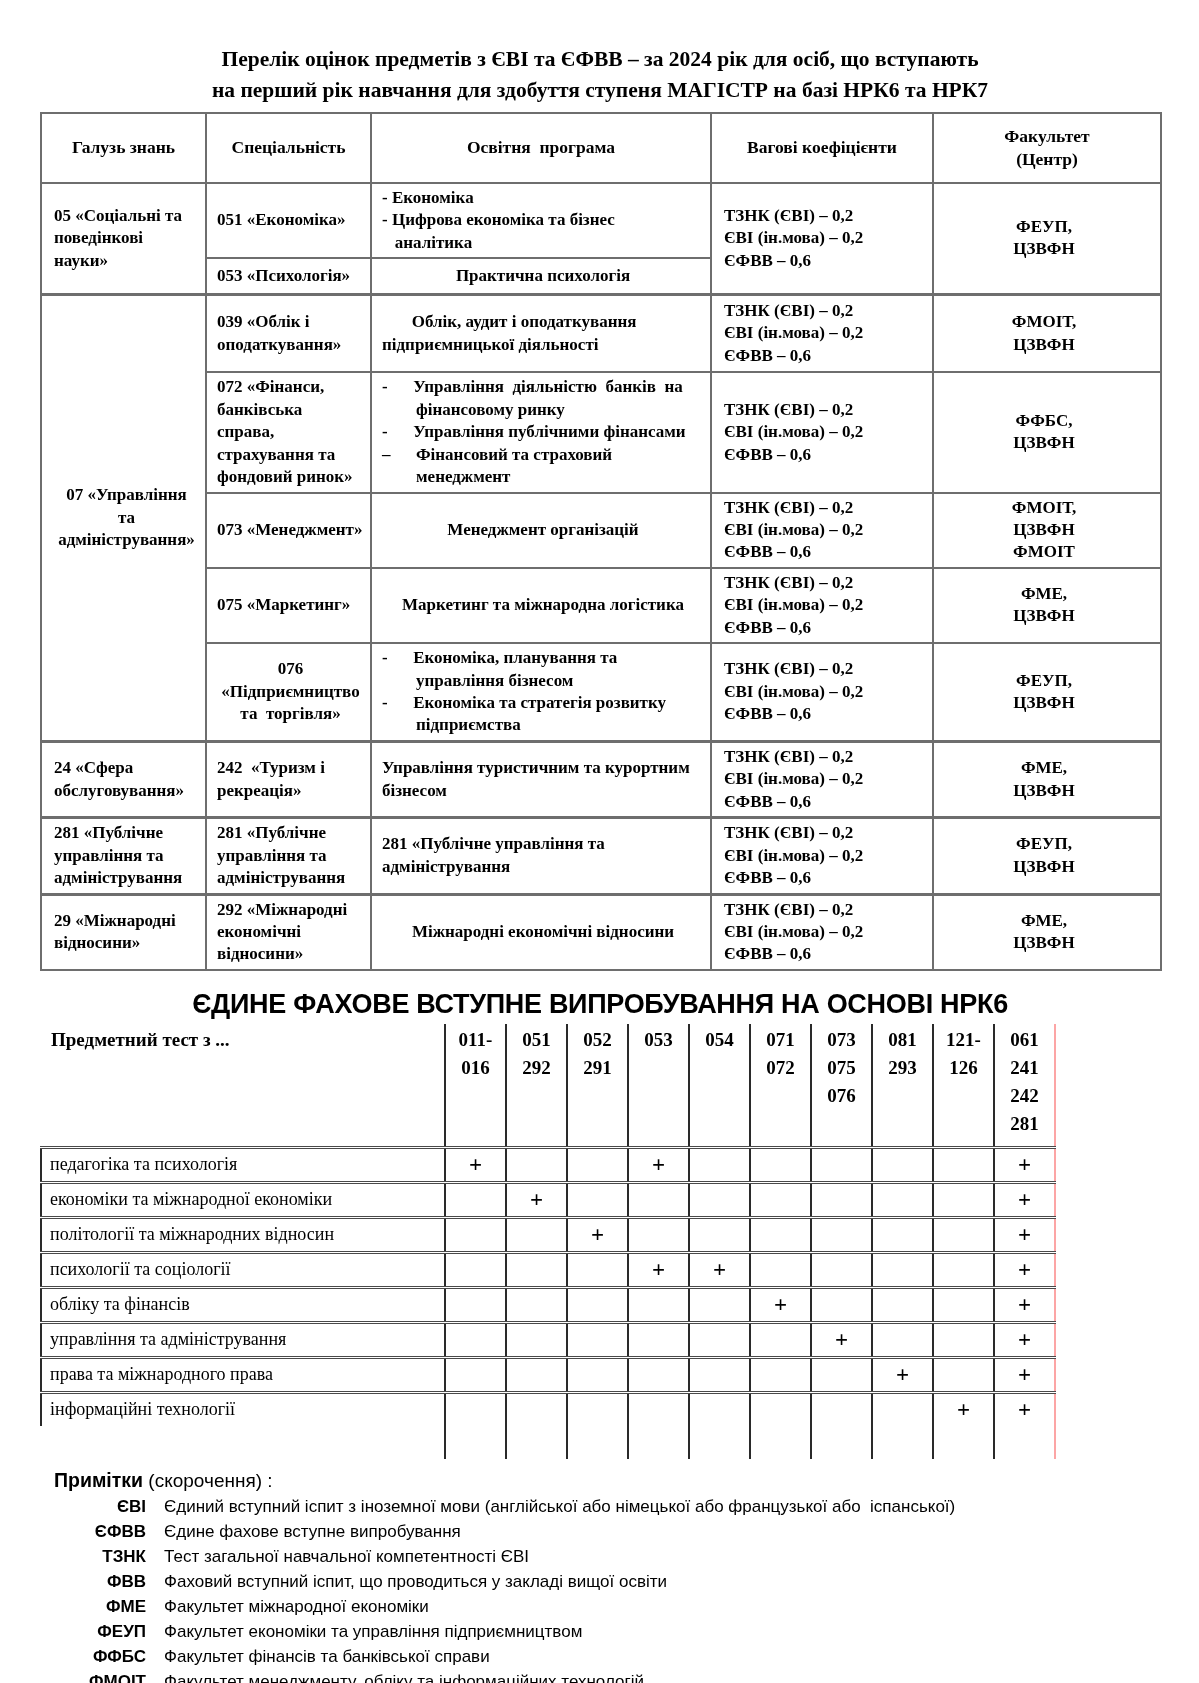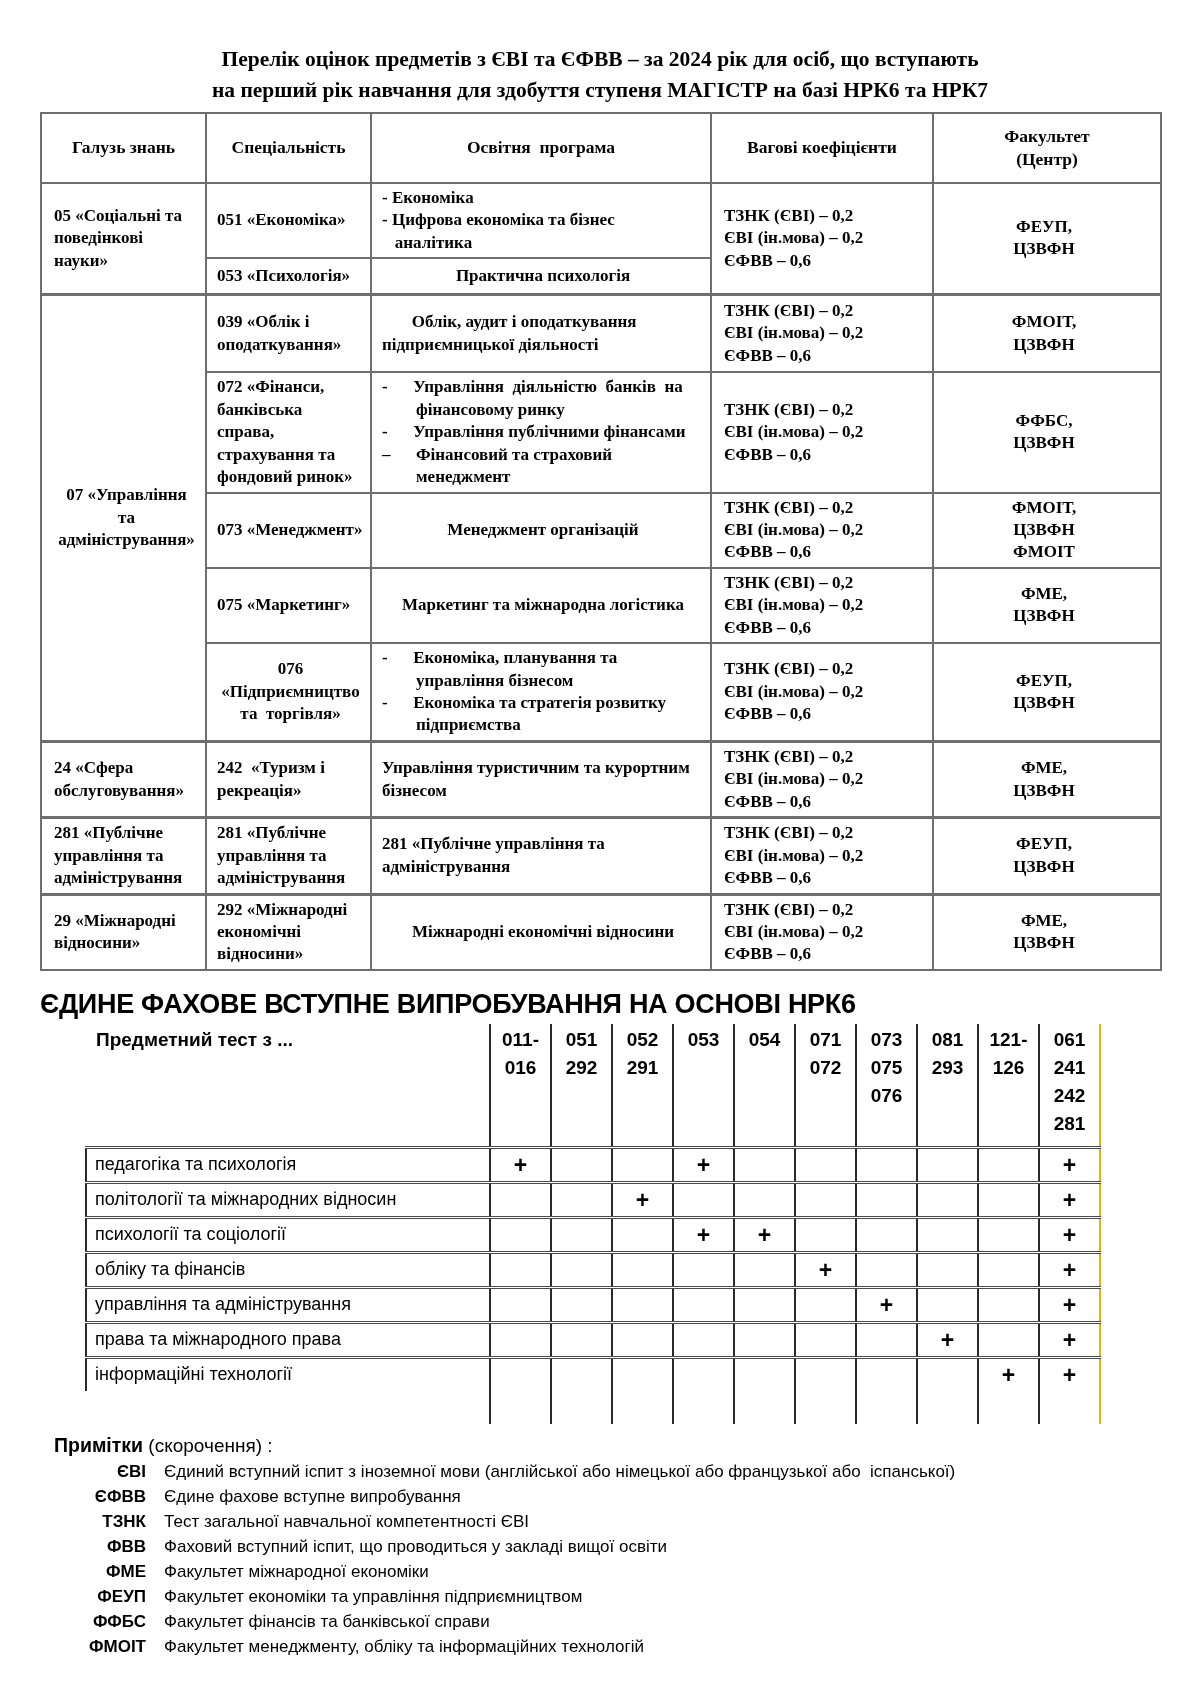--- a/index.html
+++ b/index.html
@@ -18,29 +18,29 @@
      overflow:hidden;word-wrap:break-word;}
   .t1 thead th{text-align:center;height:62px;font-size:17.5px;padding:3px 4px;}
   .t1 tr.sec>td{border-top:3px solid #6e6e6e;}
   .t1 td.k-galuz{padding-left:12px;}
   .t1 td.k-coeff{padding-left:12px;}
   .t1 td.k-faculty{text-align:center;padding-left:0;}
   .t1 td.al-c{text-align:center;}
 
   
   .efvv-title{font-family:"Liberation Sans",sans-serif;font-weight:bold;font-size:27px;
-     margin:18px 0 4px 0;letter-spacing:-0.3px;}
-  table.t2{border-collapse:collapse;table-layout:fixed;margin-left:45px;
-     font-family:Liberation Sans, sans-serif;}
+     text-align:center;margin:18px 0 4px 0;letter-spacing:-0.3px;}
+  table.t2{border-collapse:collapse;table-layout:fixed;
+     font-family:Liberation Serif, serif;}
   .t2 col.lbl{width:404px}.t2 col.num{width:61px}
   .t2 th{font-weight:bold;font-size:19px;text-align:center;vertical-align:top;
      padding:2px 0 8px 0;line-height:28px;white-space:pre-line;}
   .t2 th.corner{text-align:left;padding-left:10px;}
   .t2 th.num,.t2 td.num{border-left:2px solid #2a2a2a;}
-  .t2 th.num:last-child,.t2 td.num:last-child{border-right:2px solid #eab308;}
+  .t2 th.num:last-child,.t2 td.num:last-child{border-right:2px solid #fca5a5;}
   .t2 tbody tr.mrow>td{border-top:3px double #4a4a4a;height:29px;}
   .t2 td.lbl{border-left:2px solid #2a2a2a;font-size:18px;padding:1px 4px 2px 8px;
      white-space:nowrap;overflow:hidden;}
   .t2 td.num{text-align:center;font-weight:bold;font-size:23px;line-height:20px;padding:0;}
   .t2 tr.filler>td{border-top:none;height:30px;}
   .t2 tr.filler>td.lbl{border-left:none;}
 
   
   .notes{font-family:"Liberation Sans",sans-serif;margin:8px 0 0 14px;}
   .notes-heading{font-size:19px;line-height:26px;}
@@ -254,20 +254,33 @@
           <td class="num"></td>
           <td class="num">+</td>
           <td class="num"></td>
           <td class="num"></td>
           <td class="num"></td>
           <td class="num"></td>
           <td class="num"></td>
           <td class="num">+</td>
         </tr>
         <tr class="mrow">
+          <td class="lbl">економіки та міжнародної економіки</td>
+          <td class="num"></td>
+          <td class="num">+</td>
+          <td class="num"></td>
+          <td class="num"></td>
+          <td class="num"></td>
+          <td class="num"></td>
+          <td class="num"></td>
+          <td class="num"></td>
+          <td class="num"></td>
+          <td class="num">+</td>
+        </tr>
+        <tr class="mrow">
           <td class="lbl">політології та міжнародних відносин</td>
           <td class="num"></td>
           <td class="num"></td>
           <td class="num">+</td>
           <td class="num"></td>
           <td class="num"></td>
           <td class="num"></td>
           <td class="num"></td>
           <td class="num"></td>
           <td class="num"></td>

